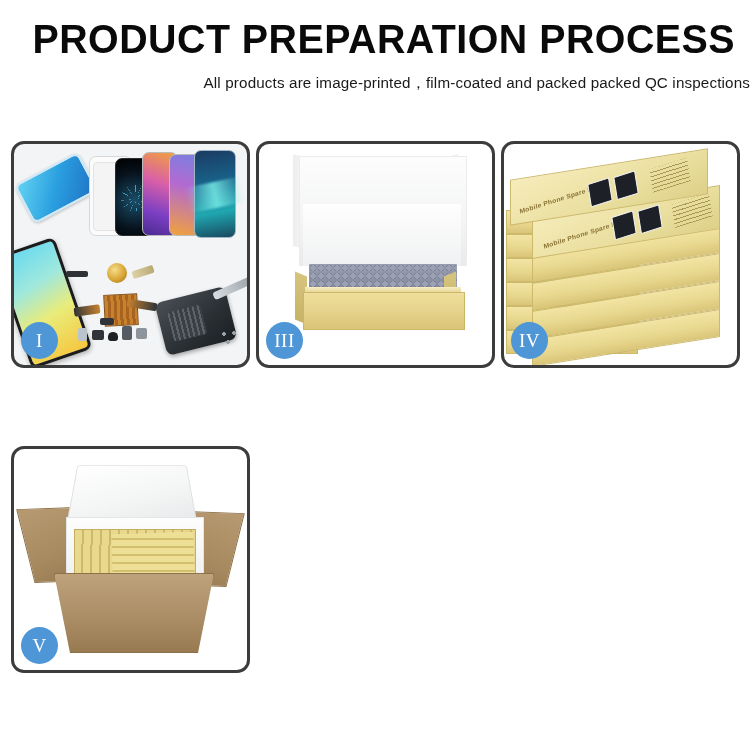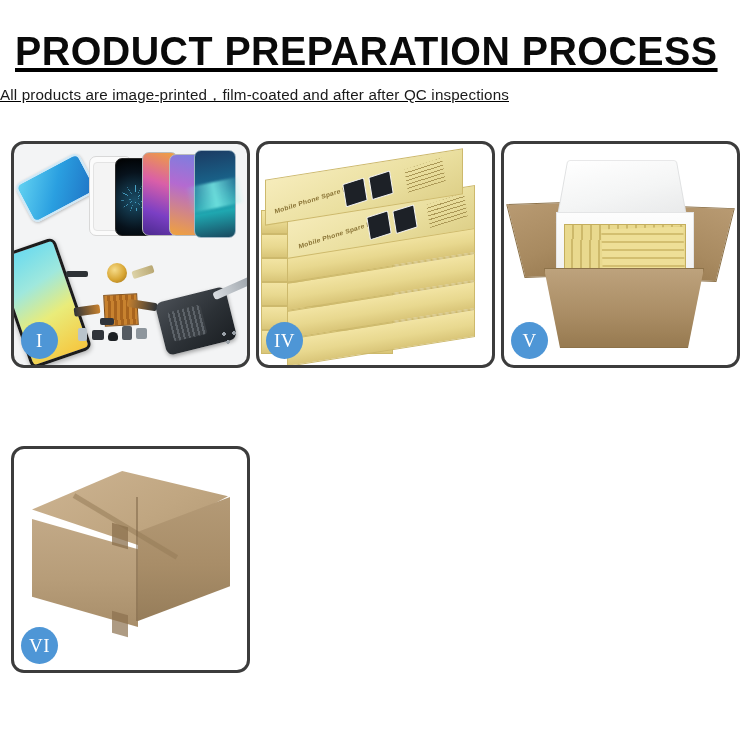--- a/index.html
+++ b/index.html
@@ -11,23 +11,22 @@
     width: 750px;
     height: 750px;
     font-family: "Liberation Sans", sans-serif;
     overflow: hidden;
     position: relative;
   }
 
   
   .header {
     width: 750px;
-    padding-top: 31px;
-    text-align: left;
-    text-decoration: underline;
+    padding-top: 19px;
+    text-align: right;
   }
   .page-title {
     font-family: "Liberation Sans", sans-serif;
     font-size: 41px;
     font-weight: bold;
     letter-spacing: 0.5px;
     color: #0a0a0a;
     line-height: 1.0;
     transform: scaleX(0.96);
     white-space: nowrap;
@@ -478,21 +477,21 @@
     position:absolute; left: 122px; top: 48px;
     width: 2px; height: 124px;
     background: rgba(120,96,66,.5);
   }
 </style>
 </head>
 <body>
 
 <div class="header">
   <div class="page-title">PRODUCT PREPARATION PROCESS</div>
-  <div class="page-subtitle">All products are image-printed，film-coated and after after QC inspections</div>
+  <div class="page-subtitle">All products are image-printed，film-coated and packed packed QC inspections</div>
 </div>
 
 <div class="grid">
 
   <div class="panel p1">
     <div class="panel-inner">
       <div class="scr scr-a"></div>
       <div class="scr scr-b"></div>
       <div class="scr scr-c"></div>
       <div class="scr scr-d"></div>
@@ -512,20 +511,34 @@
       <div class="tiny t4"></div>
       <div class="tiny t5"></div>
       <div class="tiny t6"></div>
       <div class="screws"></div>
       <div class="tweezers"></div>
     </div>
     <div class="badge">I</div>
   </div>
 
 
+  <div class="panel p3">
+    <div class="panel-inner">
+      <div class="box3-lid-fold-l"></div>
+      <div class="box3-lid-fold-r"></div>
+      <div class="box3-lid"></div>
+      <div class="box3-foam"></div>
+      <div class="box3-bubbles"></div>
+      <div class="box3-side-l"></div>
+      <div class="box3-side-r"></div>
+      <div class="box3-inner-edge"></div>
+      <div class="box3-front"></div>
+    </div>
+    <div class="badge">III</div>
+  </div>
 
   <div class="panel p4">
     <div class="panel-inner stack">
 
       <div class="sbox" style="left:2px;  top:186px; width:130px; height:22px;"></div>
       <div class="sbox" style="left:2px;  top:162px; width:130px; height:22px;"></div>
       <div class="sbox" style="left:2px;  top:138px; width:130px; height:22px;"></div>
       <div class="sbox" style="left:2px;  top:114px; width:130px; height:22px;"></div>
       <div class="sbox" style="left:2px;  top: 90px; width:130px; height:22px;"></div>
       <div class="sbox" style="left:2px;  top: 66px; width:130px; height:22px;"></div>
@@ -558,26 +571,14 @@
       <div class="v-flap-r"></div>
       <div class="v-foam-lid"></div>
       <div class="v-foam"></div>
       <div class="v-yellow-rows"></div>
       <div class="v-yellow-rows2"></div>
       <div class="v-carton"></div>
     </div>
     <div class="badge">V</div>
   </div>
 
-  <div class="panel p6">
-    <div class="panel-inner">
-      <div class="c-top"></div>
-      <div class="c-left"></div>
-      <div class="c-right"></div>
-      <div class="c-seam"></div>
-      <div class="c-edge"></div>
-      <div class="c-tape1"></div>
-      <div class="c-tape2"></div>
-    </div>
-    <div class="badge">VI</div>
-  </div>
 
 </div>
 
 </body></html>

